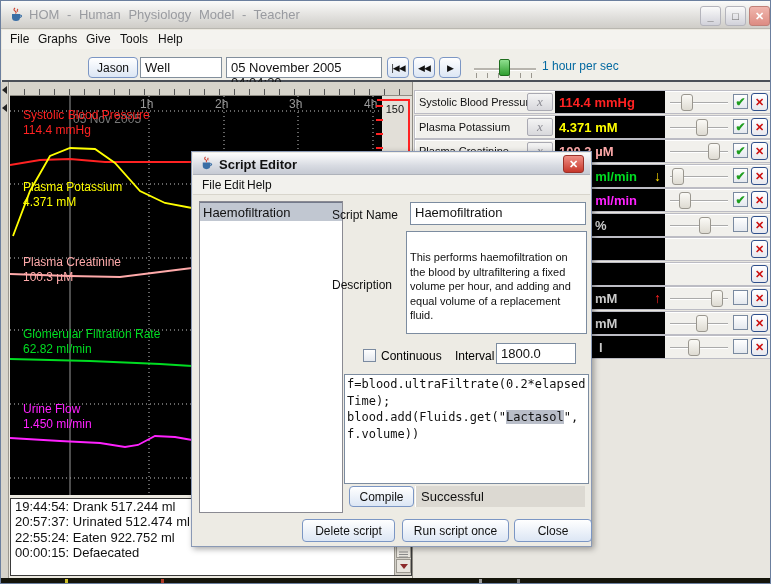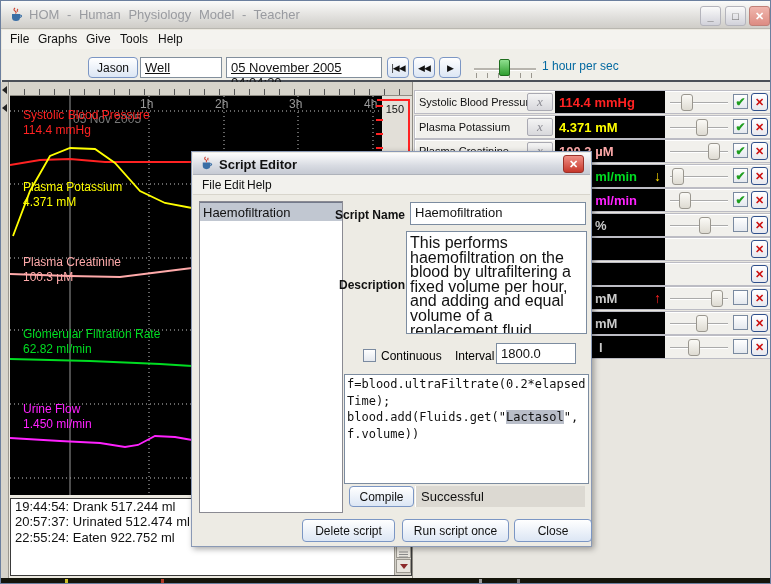--- a/index.html
+++ b/index.html
@@ -16,21 +16,21 @@
     background:linear-gradient(#fafafa,#d2d2da);color:#666;font-size:11px;font-weight:bold;
     text-align:center;line-height:18px;padding:0;}
   #btn-close{background:linear-gradient(#f0b6ae,#dd8c82);border-color:#c08078;color:#fff;}
 
   
   #menubar{left:1px;top:29px;width:769px;height:19px;background:#f4f3ef;}
   .menuitem{top:2px;font-size:12px;color:#111;}
   #toolbar{left:1px;top:48px;width:769px;height:33px;background:#f0efe9;border-bottom:2px solid #4a4f57;}
   .oceanbtn{border:1px solid #7b96c4;border-radius:4px;background:linear-gradient(#ffffff,#dce6f4);
     font-size:12px;color:#111;text-align:center;padding:0;}
-  .field{border:1px solid #828f9c;background:#fff;font-size:13px;color:#111;padding:2px 4px;text-decoration:underline;}
+  .field{border:1px solid #828f9c;background:#fff;font-size:13px;color:#111;padding:2px 4px;}
   .mediabtn{top:8px;width:22px;height:21px;font-size:9px;line-height:18px;letter-spacing:-1px;}
   #speed-slider{left:472px;top:14px;width:62px;height:14px;}
   #speed-track{left:0;top:5px;width:62px;height:3px;background:#b8b5ae;border-bottom:1px solid #fff;}
   #speed-ticks{left:2px;top:10px;width:58px;height:5px;
      background:repeating-linear-gradient(90deg,#9a978f 0 1px,transparent 1px 11px);}
   #speed-thumb{left:25px;top:-4px;width:11px;height:17px;border:1px solid #1e6e1e;border-radius:2px;
      background:linear-gradient(#8fe08f,#2f9e2f);}
   #speed-label{left:540px;top:10px;font-size:12px;color:#0369a1;}
 
   
@@ -91,23 +91,23 @@
   #dlg-titlebar{left:1px;top:1px;width:397px;height:22px;
      background:linear-gradient(#fdfdfd,#d8dbe2 60%,#c6cad3);border-bottom:1px solid #aeb2ba;}
   #dlg-title{left:26px;top:4px;font-size:13px;font-weight:bold;color:#111;}
   #dlg-close{left:370px;top:2px;width:21px;height:18px;border:1px solid #993028;border-radius:3px;
      background:linear-gradient(#ef8f86,#c6362a);color:#fff;font-size:11px;font-weight:bold;padding:0;line-height:15px;}
   #dlg-menubar{left:1px;top:23px;width:397px;height:20px;background:#f2f1ed;border-bottom:1px solid #d8d5cc;}
   .dmenu{top:3px;font-size:12px;color:#111;}
   #script-list{left:7px;top:49px;width:144px;height:312px;background:#fff;border:1px solid #8a8a92;}
   .slitem{height:19px;font-size:13px;color:#111;padding:2px 3px 0;}
   .slitem.sel{background:#c1c7d1;border-top:1px solid #73798a;}
-  .dlabel{font-size:12px;color:#111;text-align:right;font-weight:bold;}
+  .dlabel{font-size:12px;color:#111;text-align:left;}
   .dfield{position:absolute;border:1px solid #7c8ca0;background:#fff;font-size:13px;color:#111;padding:2px 4px;}
-  #desc-box{left:214px;top:79px;width:181px;height:103px;font-size:16px;line-height:14.6px;padding:4px 3px;overflow:hidden;}
+  #desc-box{left:214px;top:79px;width:181px;height:103px;font-size:11px;line-height:14.6px;padding:18px 3px;overflow:hidden;}
   #cont-check{left:171px;top:197px;width:13px;height:13px;border:1px solid #7a8aa0;background:linear-gradient(#fff,#e4e8ee);}
   #code-box{left:152px;top:222px;width:245px;height:110px;border:1px solid #7c8ca0;background:#fff;
      font-family:"DejaVu Sans Mono",monospace;font-size:12px;line-height:16.5px;padding:1px 2px;
      white-space:pre-wrap;word-break:break-all;color:#111;overflow:hidden;}
   #code-box .sel{background:#b9bec9;}
   #compile-status{left:223px;top:334px;width:170px;height:21px;background:#dcd9d2;border-left:1px solid #fff;
      font-size:13px;color:#111;padding:3px 0 0 5px;}
   .dlgbtn{position:absolute;top:367px;height:23px;}
 </style>
 </head>
@@ -359,20 +359,21 @@
     <button class="pclose">✕</button>
   </div>
 </div>
   </div>
 
   <div class="abs" id="logbox">
     <div id="log-lines">
         <div class="logline">19:44:54: Drank 517.244 ml</div>
         <div class="logline">20:57:37: Urinated 512.474 ml</div>
         <div class="logline">22:55:24: Eaten 922.752 ml</div>
+        <div class="logline">00:00:15: Defaecated</div>
       </div>
     <div id="logscroll">
       <div class="sbtn" style="top:45px">
         <svg width="11" height="9" viewBox="0 0 11 9">
           <path d="M1 2h9M1 4.5h9M1 7h9" stroke="#8a8a8a" stroke-width="1"></path>
         </svg>
       </div>
       <div class="sbtn" style="top:60px">
         <div class="arrow-down"></div>
       </div>

